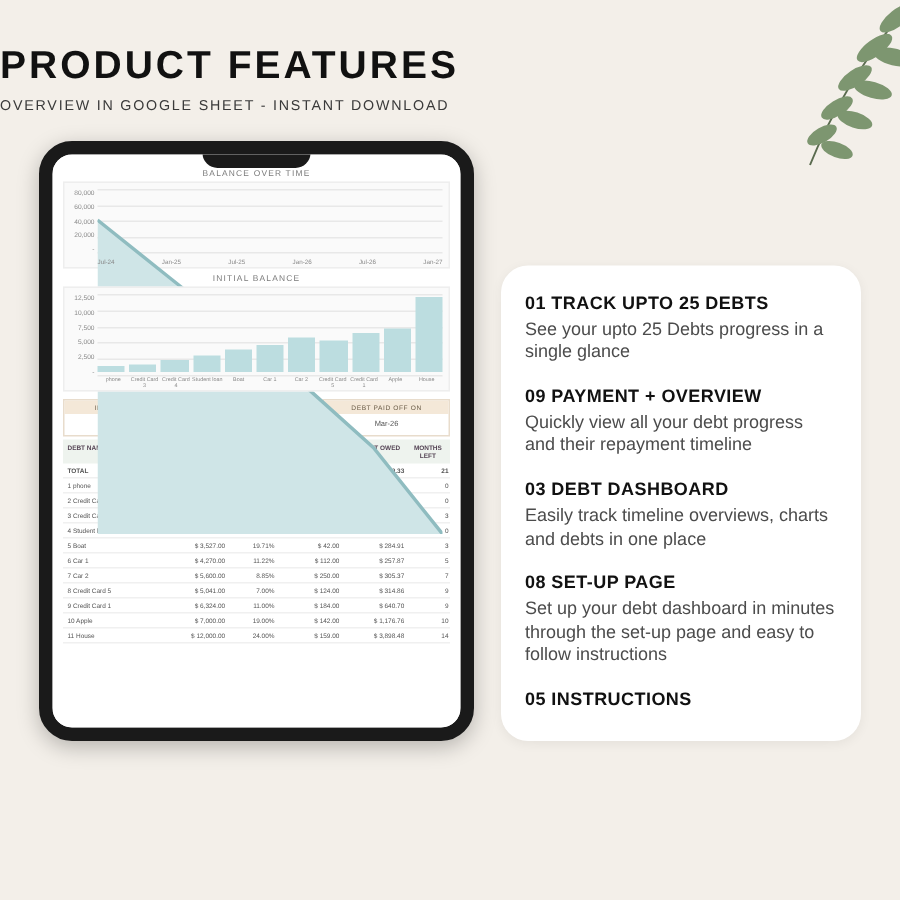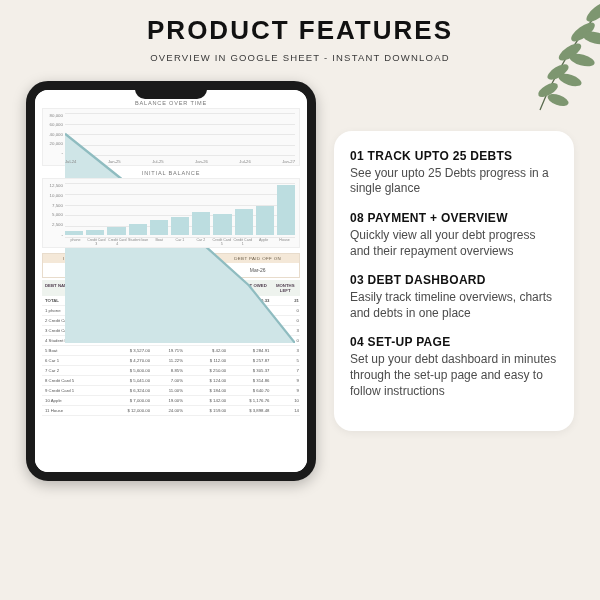--- a/index.html
+++ b/index.html
@@ -3,25 +3,25 @@
 <meta charset="utf-8">
 <style>
   * { box-sizing: border-box; margin: 0; padding: 0; }
   body {
     width: 600px; height: 600px;
     background: #f3efe9;
     font-family: -apple-system, BlinkMacSystemFont, "Segoe UI", Arial, sans-serif;
     position: relative; overflow: hidden;
   }
   .leaf { position: absolute; top: -10px; right: -10px; width: 130px; height: 130px; }
-  .header { text-align: center; padding-top: 15px; }
+  .header { padding-top: 28px; }
   .title { font-size: 26px; font-weight: 800; letter-spacing: 2px; color: #111; }
   .subtitle { font-size: 9.5px; letter-spacing: 1.2px; color: #3a3a3a; margin-top: 6px; font-weight: 500; }
 
-  .content { display: flex; gap: 18px; padding: 18px 26px 0 26px; align-items: center; }
+  .content { display: flex; gap: 18px; padding: 18px 26px 0 26px; align-items: flex-end; }
 
   
   .tablet {
     width: 290px; height: 400px;
     background: #fff;
     border: 9px solid #1a1a1a;
     border-radius: 22px;
     position: relative;
     box-shadow: 0 4px 14px rgba(0,0,0,.25);
     overflow: hidden;
@@ -310,27 +310,28 @@
 
     </div>
   </div>
 
   <div class="features">
     <div class="feat">
       <div class="feat-title">01 TRACK UPTO 25 DEBTS</div>
       <div class="feat-desc">See your upto 25 Debts progress in a single glance</div>
     </div>
     <div class="feat">
-      <div class="feat-title">08 PAYMENT + OVERVIEW</div>
-      <div class="feat-desc">Quickly view all your debt progress and their repayment overviews</div>
+      <div class="feat-title">09 PAYMENT + OVERVIEW</div>
+      <div class="feat-desc">Quickly view all your debt progress and their repayment timeline</div>
     </div>
     <div class="feat">
       <div class="feat-title">03 DEBT DASHBOARD</div>
       <div class="feat-desc">Easily track timeline overviews, charts and debts in one place</div>
     </div>
     <div class="feat">
-      <div class="feat-title">04 SET-UP PAGE</div>
+      <div class="feat-title">08 SET-UP PAGE</div>
       <div class="feat-desc">Set up your debt dashboard in minutes through the set-up page and easy to follow instructions</div>
     </div>
     <div class="feat">
+      <div class="feat-title">05 INSTRUCTIONS</div>
     </div>
   </div>
 </div>
 
 </body></html>

